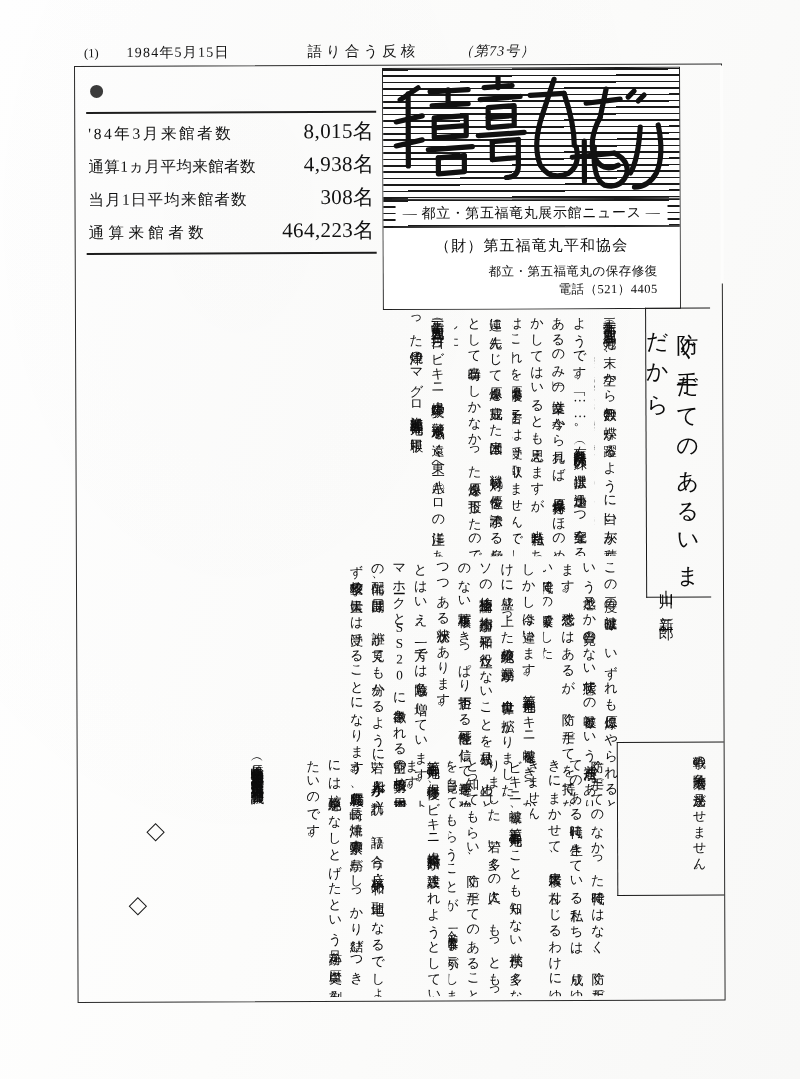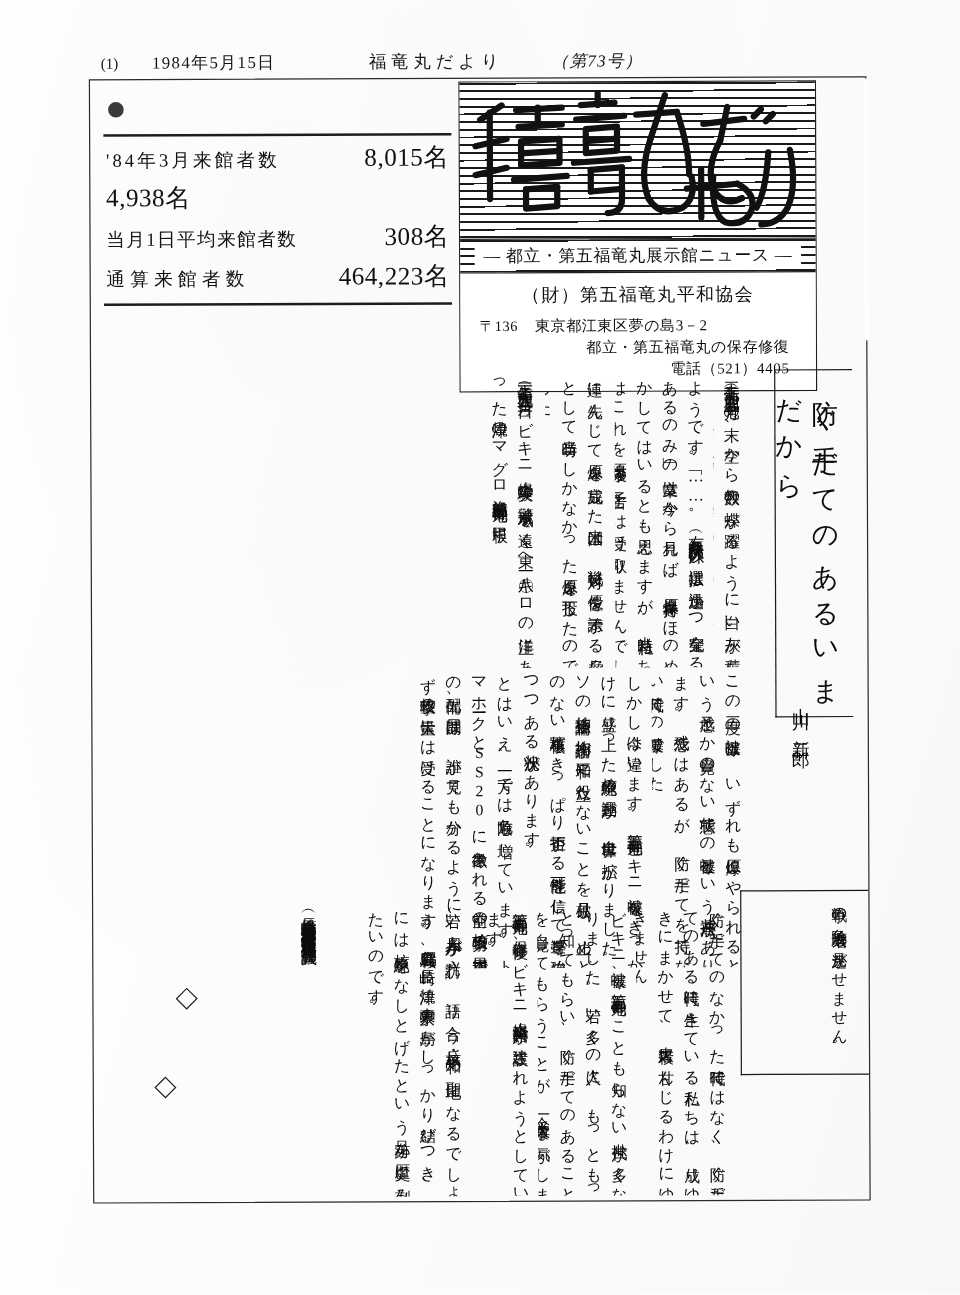--- a/index.html
+++ b/index.html
@@ -340,37 +340,38 @@
 </style>
 </head>
 <body>
 
 <div class="page">
   <div class="paper-tint"></div>
 
   <div class="running-head">
     <span class="rh-pageno">(1)</span>
     <span class="rh-date">1984年5月15日</span>
-    <span class="rh-title">福竜丸だより</span>
+    <span class="rh-title">語り合う反核</span>
     <span class="rh-issue">（第73号）</span>
   </div>
 
   <div class="frame"></div>
 
   <div class="stats-box">
     <div class="stats-headline">
       <span class="bullet-dot"></span>
     </div>
     <div class="stats-rule"></div>
     <div class="stats-rows">
       <div class="stat-row sp-1">
         <span class="stat-label">'84年3月来館者数</span>
         <span class="stat-value">8,015名</span>
       </div>
       <div class="stat-row sp-2">
+        <span class="stat-label">通算1ヵ月平均来館者数</span>
         <span class="stat-value">4,938名</span>
       </div>
       <div class="stat-row sp-3">
         <span class="stat-label">当月1日平均来館者数</span>
         <span class="stat-value">308名</span>
       </div>
       <div class="stat-row sp-4">
         <span class="stat-label">通算来館者数</span>
         <span class="stat-value">464,223名</span>
       </div>
@@ -428,23 +429,20 @@
           </g>
         </svg>
       </div>
     </div>
     <div class="mh-subtitle-band">
       <span class="mh-subtitle">— 都立・第五福竜丸展示館ニュース —</span>
     </div>
     <div class="mh-org-area">
       <div class="mh-org">（財）第五福竜丸平和協会</div>
       <div class="mh-addr">
-        <span class="line-1">
-          <span class="mh-zip">〒136</span><span>東京都江東区夢の島3－2</span>
-        </span>
         <span>都立・第五福竜丸の保存修復</span><br>
         <span>電話（521）4405</span>
       </div>
     </div>
   </div>
 
   <div class="article">
 
     <div class="headline-block">
       <div class="headline-bracket"></div>

